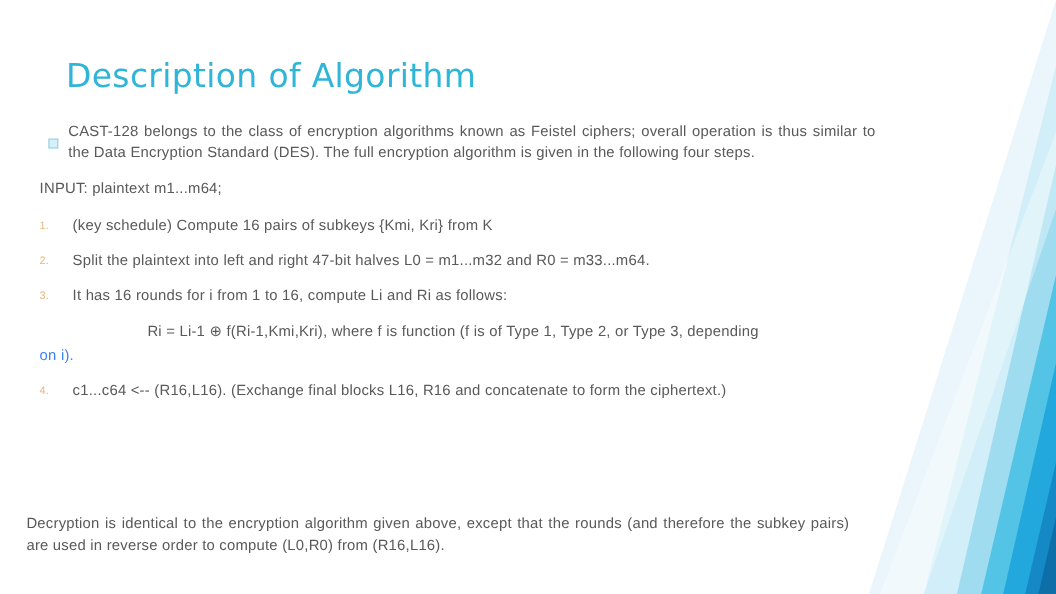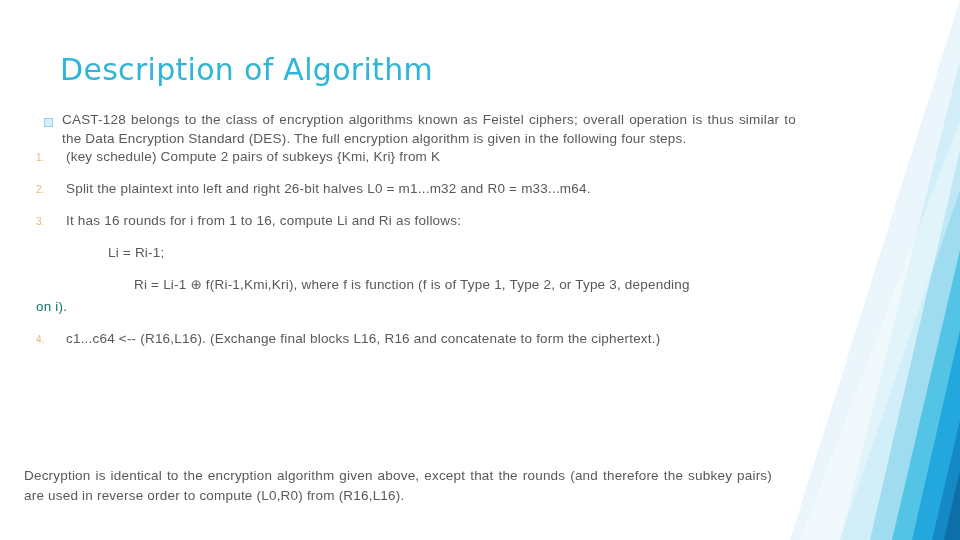--- a/index.html
+++ b/index.html
@@ -42,21 +42,22 @@
   }
   .content {
     position: absolute;
     left: 36px;
     top: 110px;
     width: 760px;
     color: #58595b;
   }
   .bullet-row {
     display: flex;
-    align-items: flex-start;
+    align-items: center;
+    margin-bottom: 14px;
   }
   .bullet-marker {
     width: 26px;
     flex: 0 0 26px;
     padding-top: 3px;
     text-align: left;
     padding-left: 8px;
     box-sizing: border-box;
   }
   .sq {
@@ -114,21 +115,21 @@
     margin: 0 0 4px 98px;
     font-size: 13.5px;
     line-height: 18px;
     color: #58595b;
     letter-spacing: 0.2px;
   }
   .hang {
     margin: 0 0 14px 0;
     font-size: 13.5px;
     line-height: 18px;
-    color: #0f766e;
+    color: #3b82f6;
     letter-spacing: 0.2px;
   }
   .footer-para {
     position: absolute;
     left: 24px;
     top: 466px;
     width: 748px;
     font-size: 13.5px;
     line-height: 20px;
     color: #58595b;
@@ -154,37 +155,37 @@
 
   <div class="title">Description of Algorithm</div>
 
   <div class="content">
 
     <div class="bullet-row">
       <span class="bullet-marker"><span class="sq"></span></span>
       <span class="bullet-text">CAST-128 belongs to the class of encryption algorithms known as Feistel ciphers; overall operation is thus similar to the Data Encryption Standard (DES).  The full encryption algorithm is given in  the following four steps.</span>
     </div>
 
+    <p class="para">INPUT:  plaintext m1...m64;</p>
 
     <div class="num-row">
       <span class="num-marker">1.</span>
-      <span class="num-text">(key schedule) Compute 2 pairs of subkeys {Kmi, Kri} from K</span>
+      <span class="num-text">(key schedule) Compute 16 pairs of subkeys {Kmi, Kri} from K</span>
     </div>
 
     <div class="num-row">
       <span class="num-marker">2.</span>
-      <span class="num-text">Split the plaintext into left and right 26-bit halves L0 = m1...m32 and R0 = m33...m64.</span>
+      <span class="num-text">Split the plaintext into left and right 47-bit halves L0 = m1...m32 and R0 = m33...m64.</span>
     </div>
 
     <div class="num-row">
       <span class="num-marker">3.</span>
       <span class="num-text">It has 16 rounds for i from 1 to 16, compute Li and Ri as follows:</span>
     </div>
 
-    <p class="indent1">Li = Ri-1;</p>
 
     <p class="indent2">Ri = Li-1 ⊕ f(Ri-1,Kmi,Kri), where f is  function (f is of Type 1, Type 2, or Type 3, depending</p>
     <p class="hang">on i).</p>
 
     <div class="num-row">
       <span class="num-marker">4.</span>
       <span class="num-text">c1...c64 &lt;-- (R16,L16).  (Exchange final blocks L16, R16 and concatenate to form the ciphertext.)</span>
     </div>
 
   </div>

